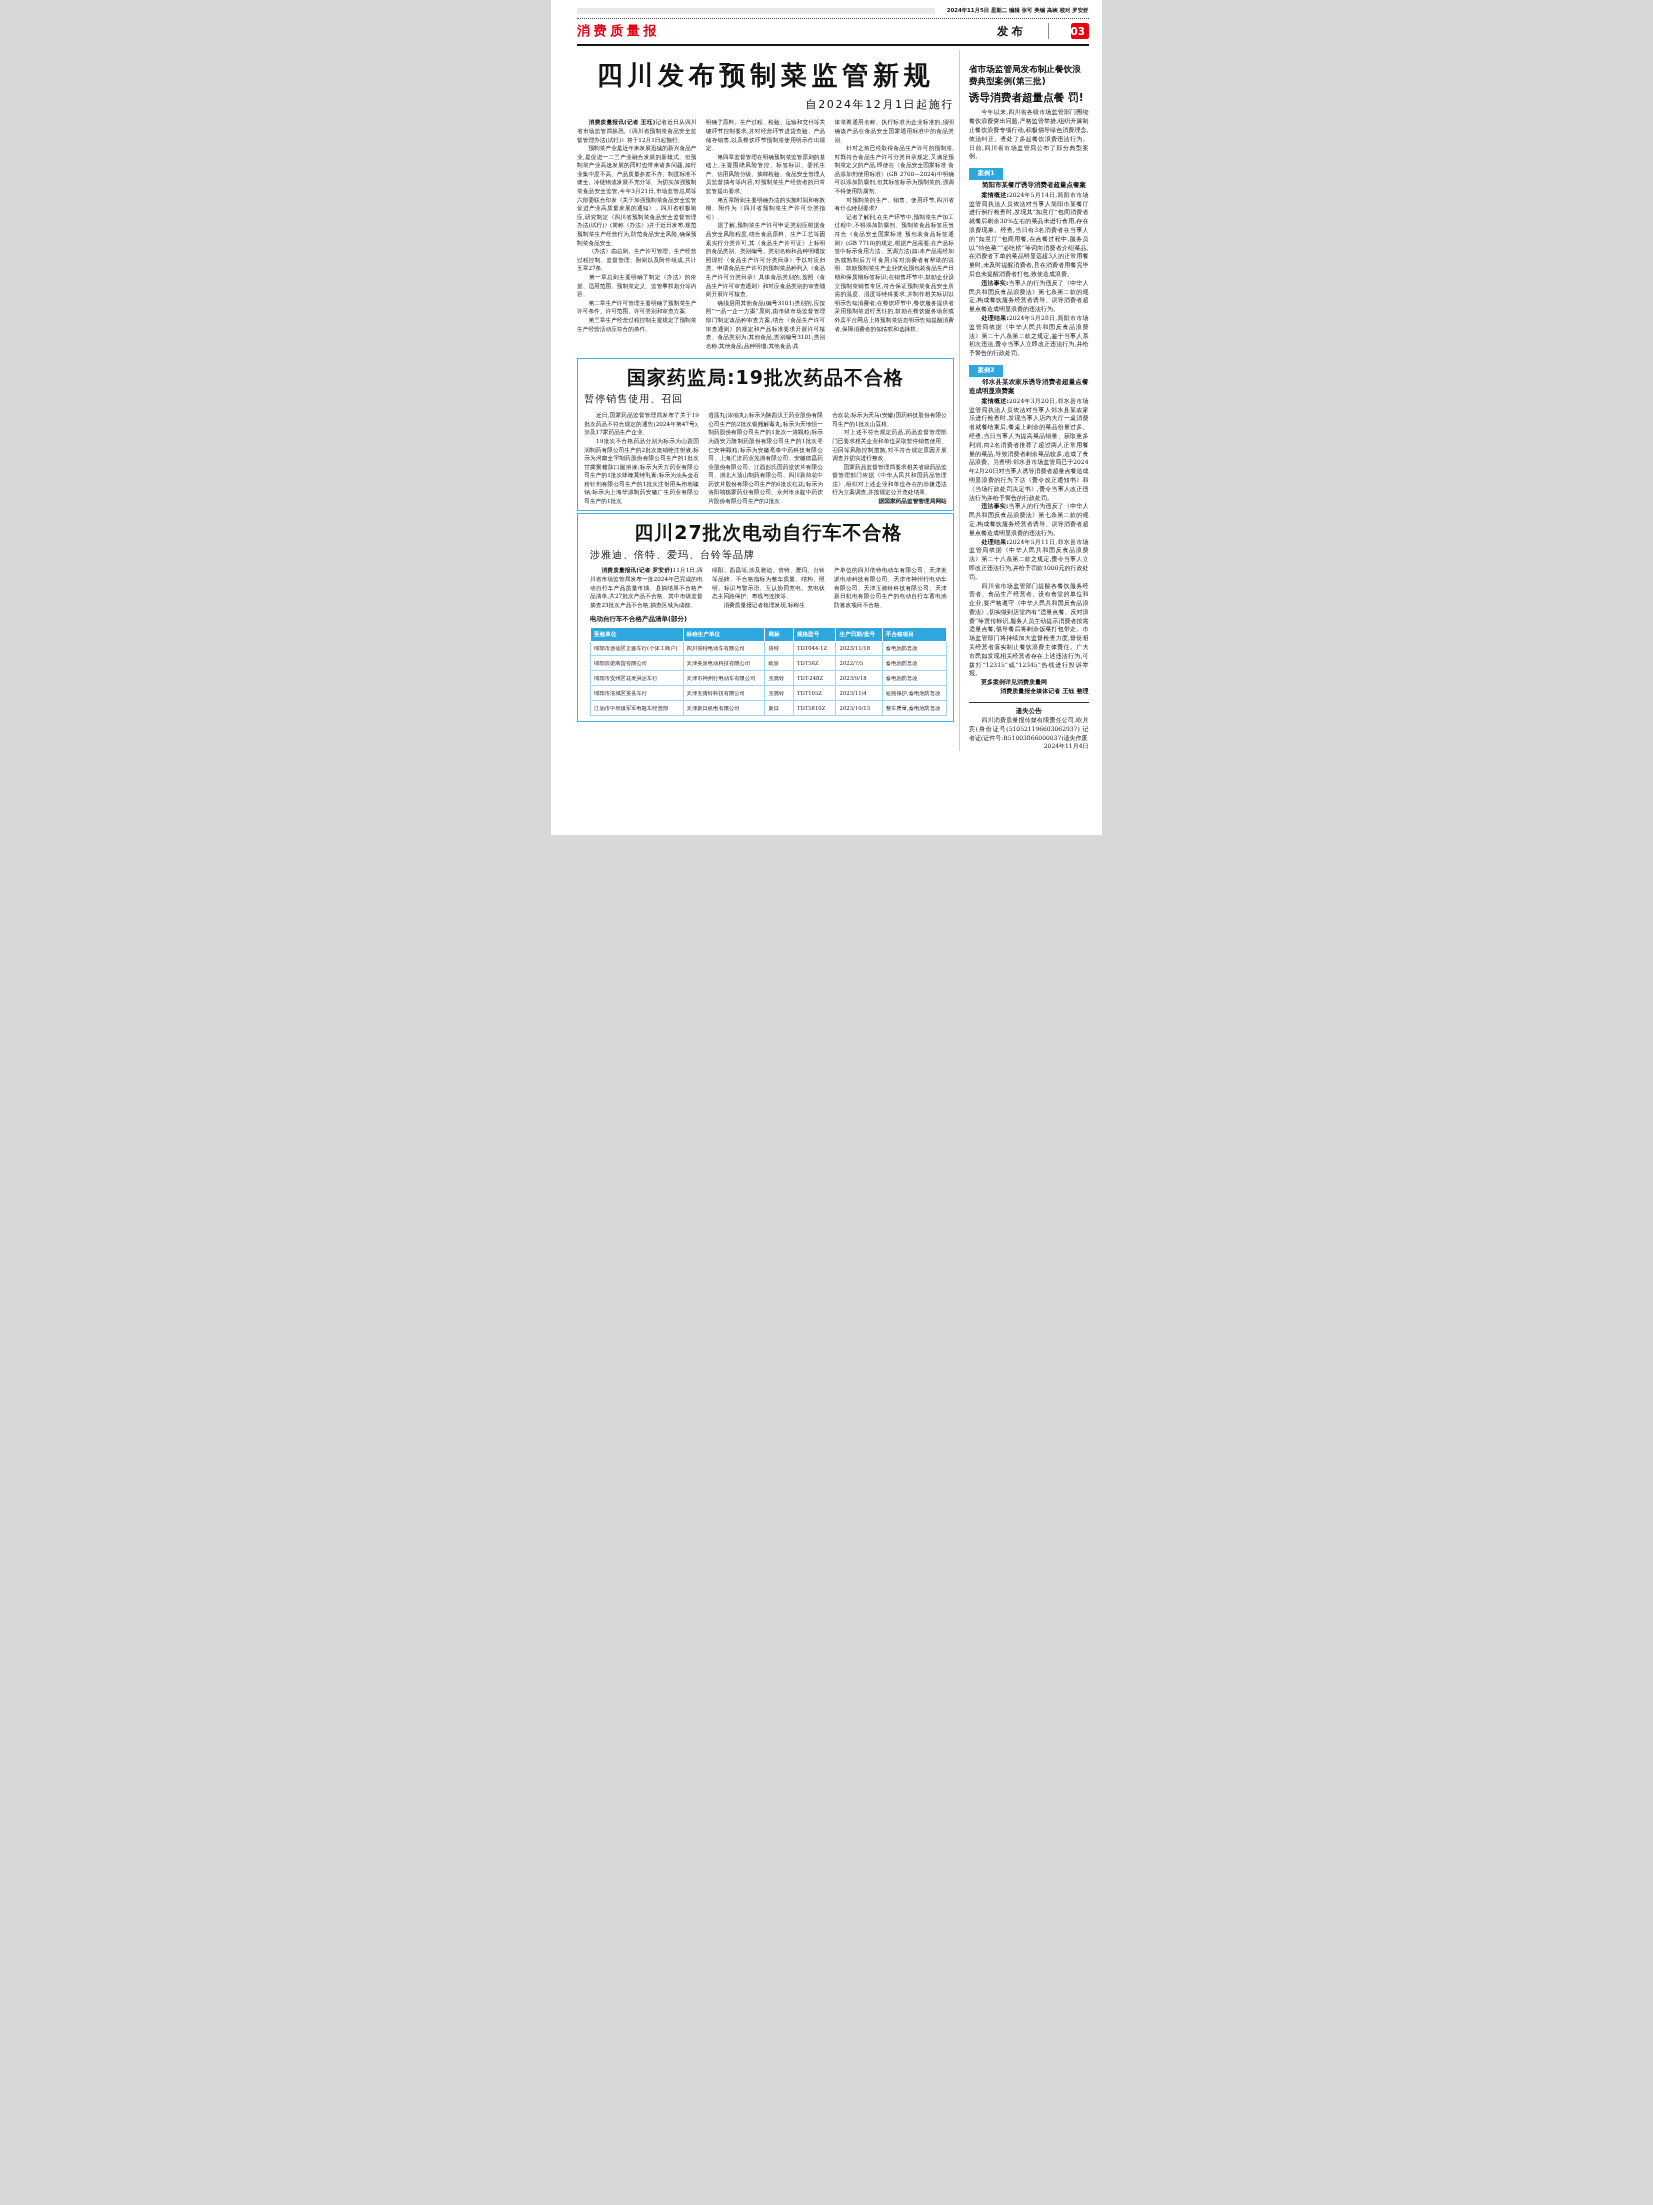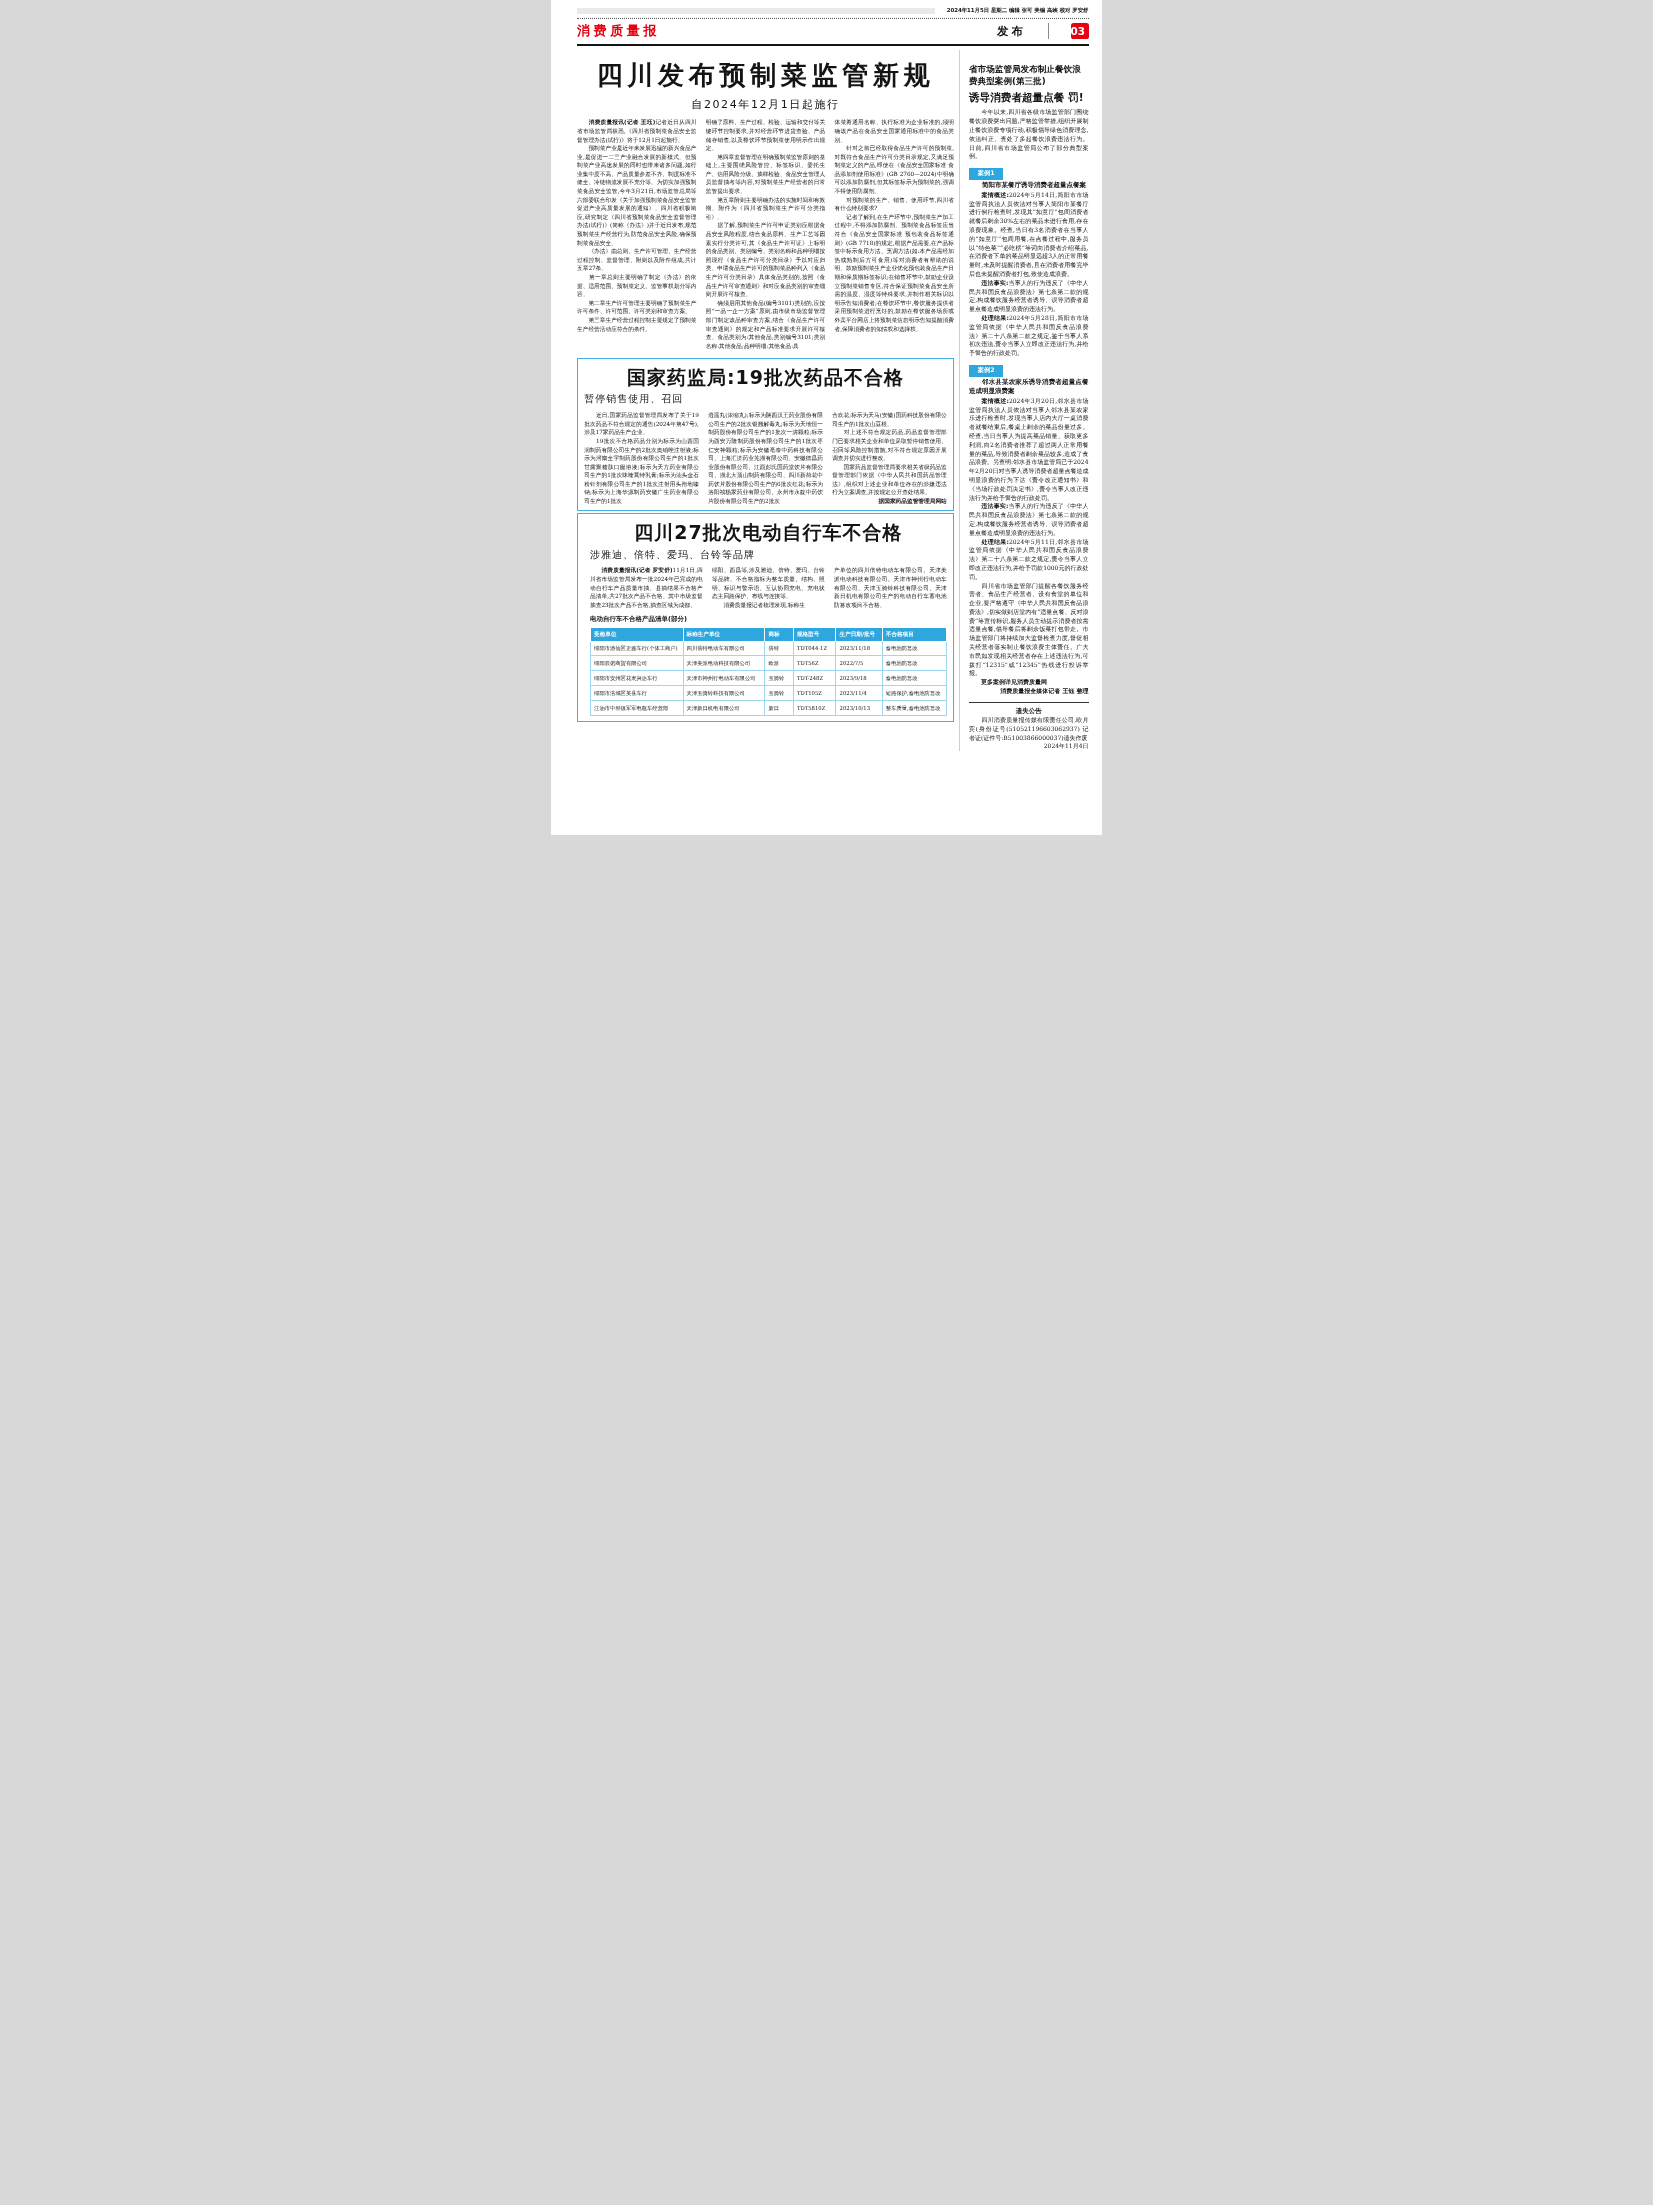--- a/index.html
+++ b/index.html
@@ -20,21 +20,21 @@
           font-size:10.4px;width:18px;height:16px;line-height:16px;border-radius:2.6px;}
   .black-rule{height:2.1px;background:#141414;margin-top:3.6px;}
   
   .main{display:flex;margin-top:4.1px;}
   .left{flex:0 0 377px;}
   .sidebar{flex:1;border-left:0.5px solid #cfcfcf;padding-left:9px;margin-left:5px;
            font-size:6px;line-height:8.8px;}
   
   .lead-title{text-align:center;font-family:"DejaVu Sans",sans-serif;font-weight:900;
               font-size:26px;letter-spacing:4.7px;margin:8.3px 0 4.1px;white-space:nowrap;}
-  .lead-sub{text-align:center;font-family:"DejaVu Sans",sans-serif;font-weight:500;
+  .lead-sub{text-align:right;font-family:"DejaVu Sans",sans-serif;font-weight:500;
             font-size:11px;letter-spacing:1.6px;margin:0 0 6.2px;}
   .cols{display:flex;gap:9.3px;}
   .col{flex:1;font-size:5.7px;line-height:8.6px;text-align:justify;}
   .col p{margin:0;}
   .lead-in{font-family:"DejaVu Sans",sans-serif;}
   
   .box{border:1.6px solid #41b1e4;margin-top:7.3px;padding:3.1px 6.2px 4.7px;}
   .box + .box{margin-top:1.6px;padding-left:12px;}
   .box-title{text-align:center;font-family:"DejaVu Sans",sans-serif;font-weight:900;
              font-size:19px;letter-spacing:1px;margin:3.1px 0 1.6px;white-space:nowrap;}

